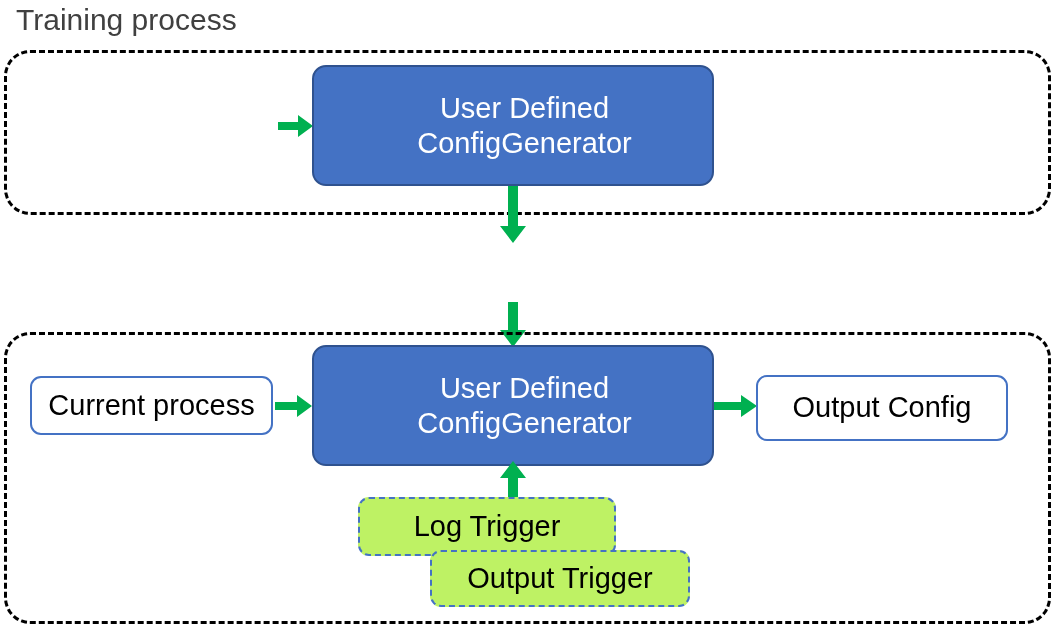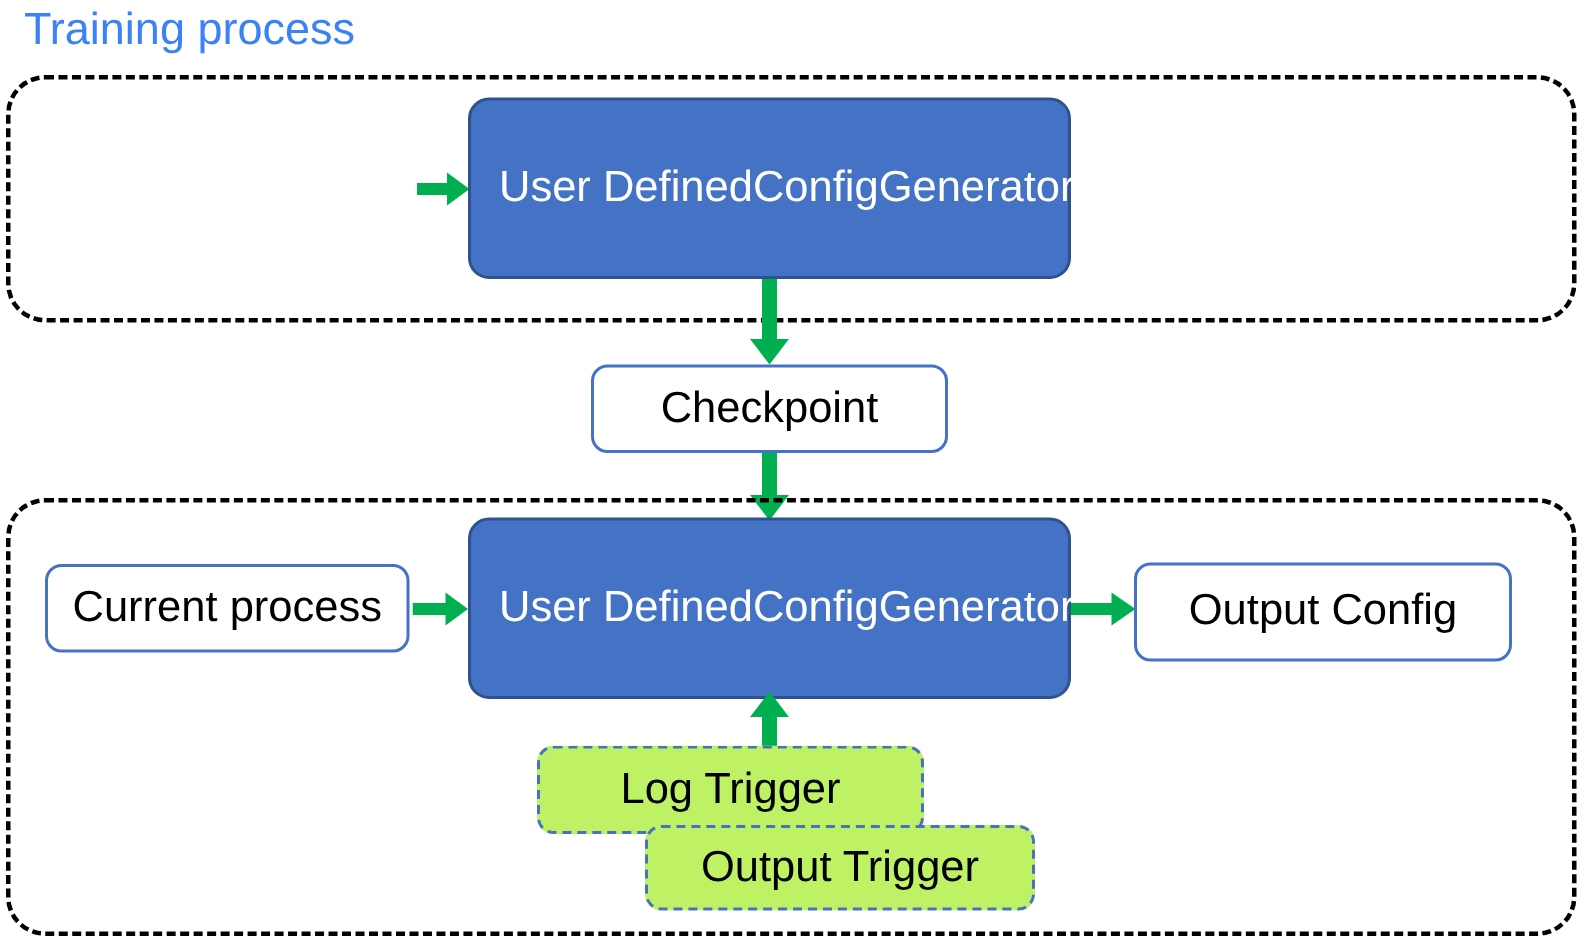--- a/index.html
+++ b/index.html
@@ -21,21 +21,21 @@
   
   .section-box {
     position: absolute;
     border: 3px dashed #000000;
     border-radius: 26px;
     box-sizing: border-box;
     background: transparent;
   }
   .section-label {
     position: absolute;
-    color: #3b82f6;
+    color: #404040;
     font-size: 30px;
     line-height: 32px;
     white-space: nowrap;
     font-family: "Liberation Sans", sans-serif;
   }
 
   
   .node {
     position: absolute;
     box-sizing: border-box;
@@ -51,21 +51,21 @@
     text-align: center;
     white-space: nowrap;
     font-family: "Liberation Sans", sans-serif;
   }
 
   
   .node-filled {
     position: absolute;
     box-sizing: border-box;
     display: flex;
-    flex-direction: row;
+    flex-direction: column;
     align-items: center;
     justify-content: center;
     background: #4472C4;
     border: 2px solid #2F528F;
     border-radius: 14px;
     color: #ffffff;
     font-size: 29px;
     line-height: 1.18;
     text-align: center;
     white-space: nowrap;
@@ -117,21 +117,20 @@
     <div>User Defined</div>
     <div>ConfigGenerator</div>
   </div>
 
   <div class="arrow" style="left:498px; top:186px; width:30px; height:58px;">
     <svg width="30" height="58" viewBox="0 0 30 58">
       <path d="M10,0 L20,0 L20,40 L28,40 L15,57 L2,40 L10,40 Z" fill="#00B050"></path>
     </svg>
   </div>
 
-  <div class="node" style="left:394px; top:243px; width:238px; height:59px;">Checkpoint</div>
 
   <div class="arrow" style="left:498px; top:302px; width:30px; height:46px;">
     <svg width="30" height="46" viewBox="0 0 30 46">
       <path d="M10,0 L20,0 L20,28 L28,28 L15,45 L2,28 L10,28 Z" fill="#00B050"></path>
     </svg>
   </div>
 
 
   <div class="section-box" style="left:4px; top:332px; width:1047px; height:292px;"></div>
 

